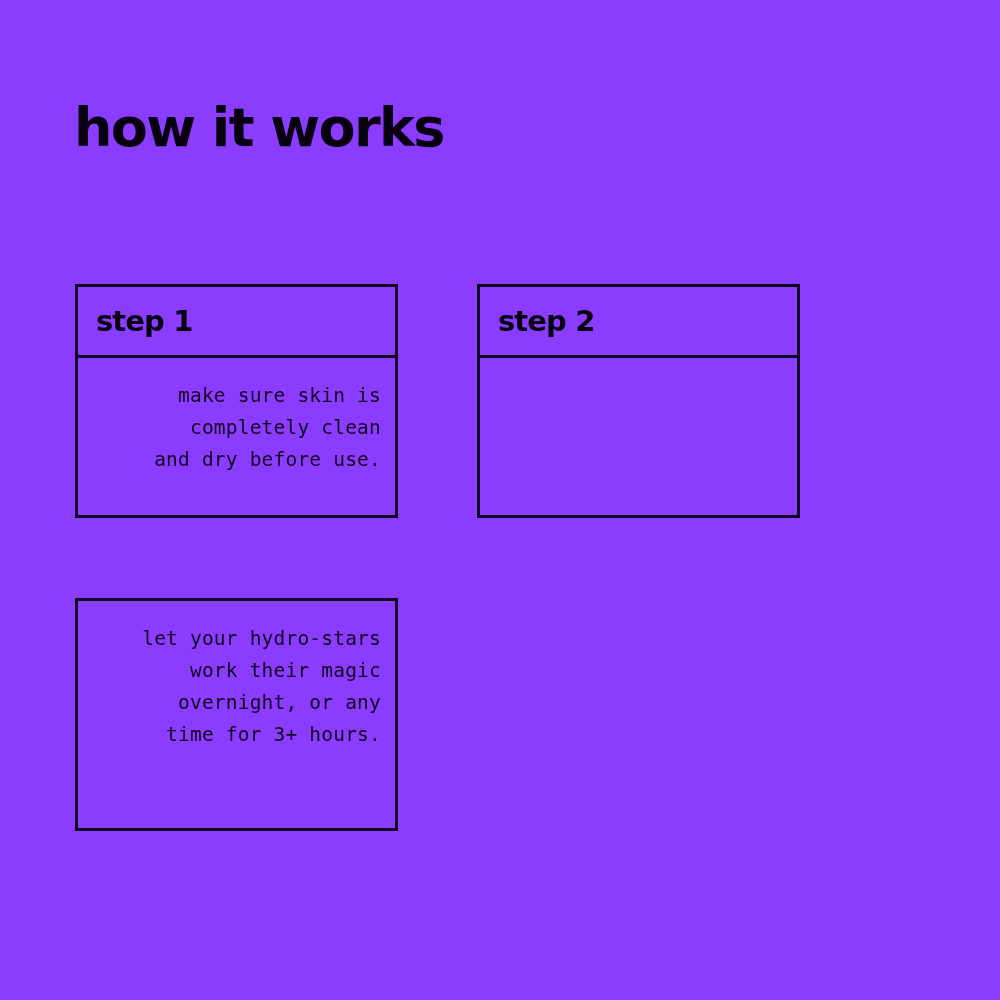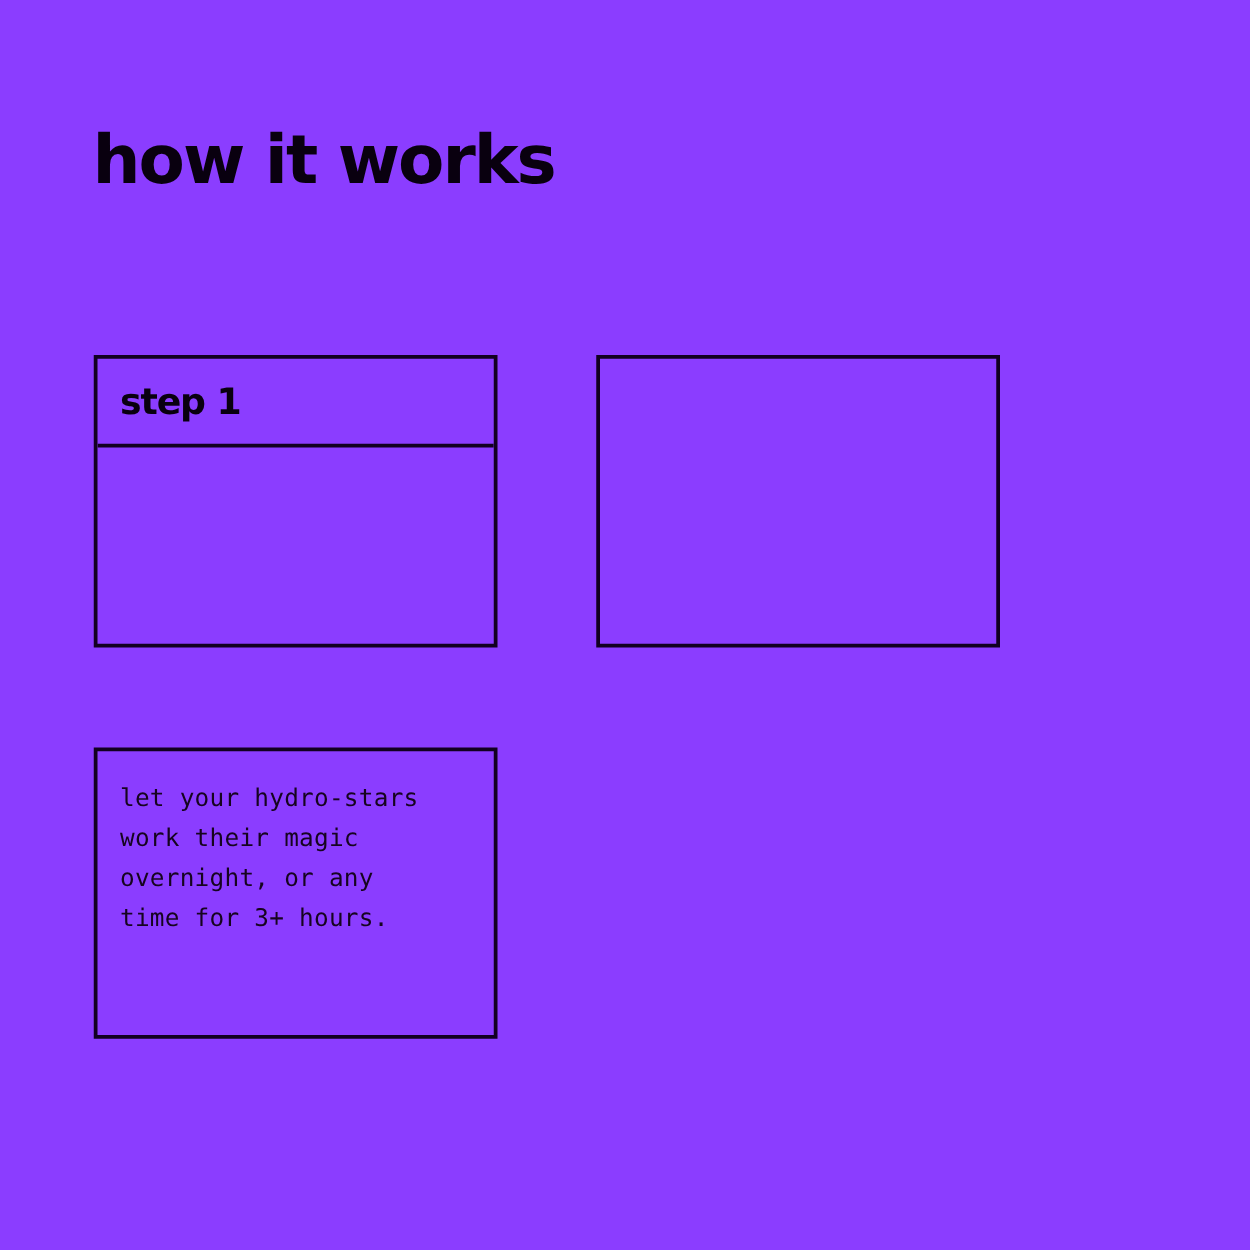--- a/index.html
+++ b/index.html
@@ -14,20 +14,21 @@
     background: #8b3dff;
     font-family: "Liberation Sans", sans-serif;
     -webkit-font-smoothing: antialiased;
   }
 
   .page {
     position: relative;
     width: 1000px;
     height: 788px;
     background: #8b3dff;
+    text-align: right;
   }
 
   
   .page-title {
     position: absolute;
     left: 74px;
     top: 96px;
     font-family: "DejaVu Sans", sans-serif;
     font-weight: 700;
     font-size: 54px;
@@ -97,23 +98,31 @@
 <div class="page">
 
   <h1 class="page-title">how it works</h1>
 
   <div class="steps-grid">
 
     <div class="step-card">
       <div class="step-card-header">
         <span class="step-card-title">step 1</span>
       </div>
+      <div class="step-card-body">
+        <p class="step-card-text">make sure skin is
+completely clean
+and dry before use.</p>
+      </div>
     </div>
 
     <div class="step-card">
+      <div class="step-card-header">
+        <span class="step-card-title">step 2</span>
+      </div>
     </div>
 
     <div class="step-card">
       <div class="step-card-body">
         <p class="step-card-text">let your hydro-stars
 work their magic
 overnight, or any
 time for 3+ hours.</p>
       </div>
     </div>

